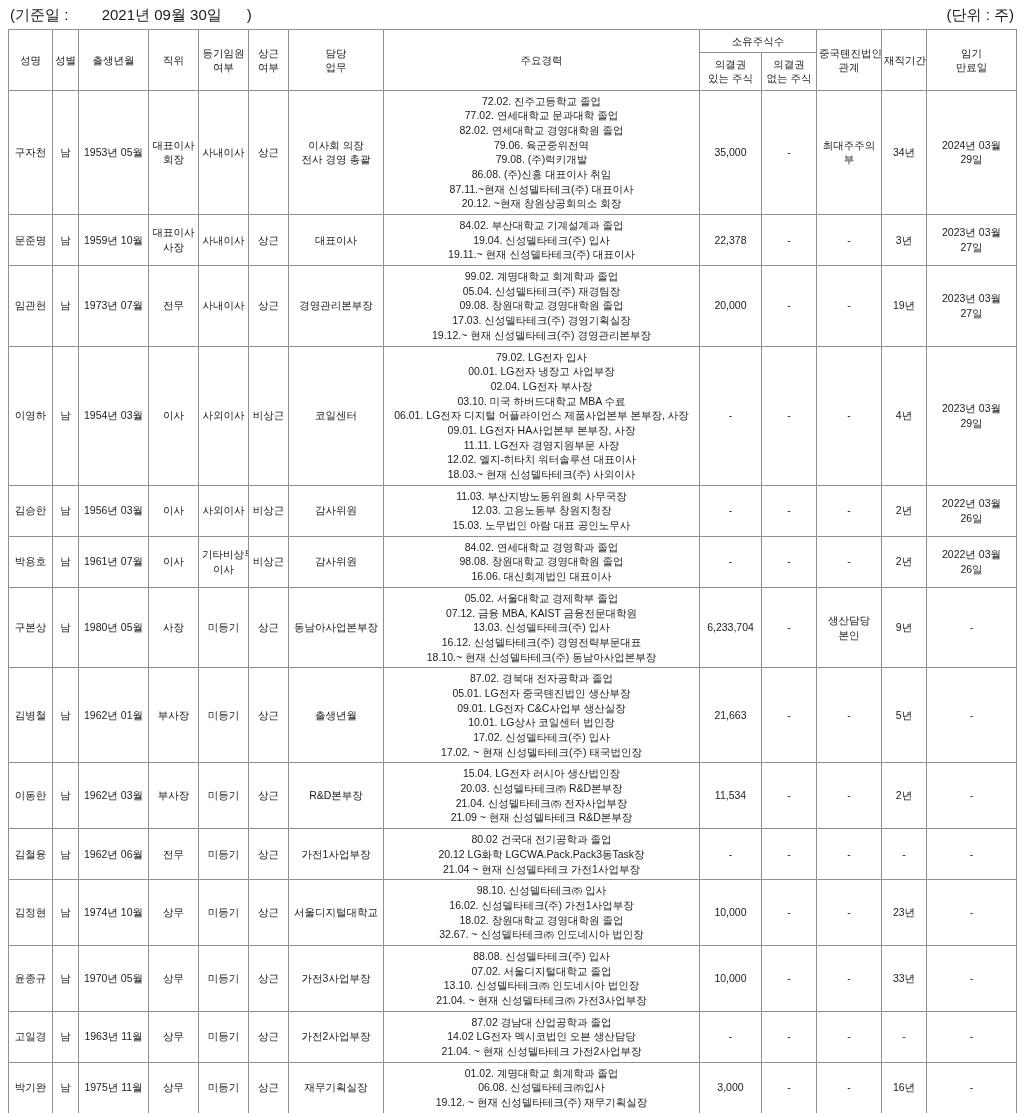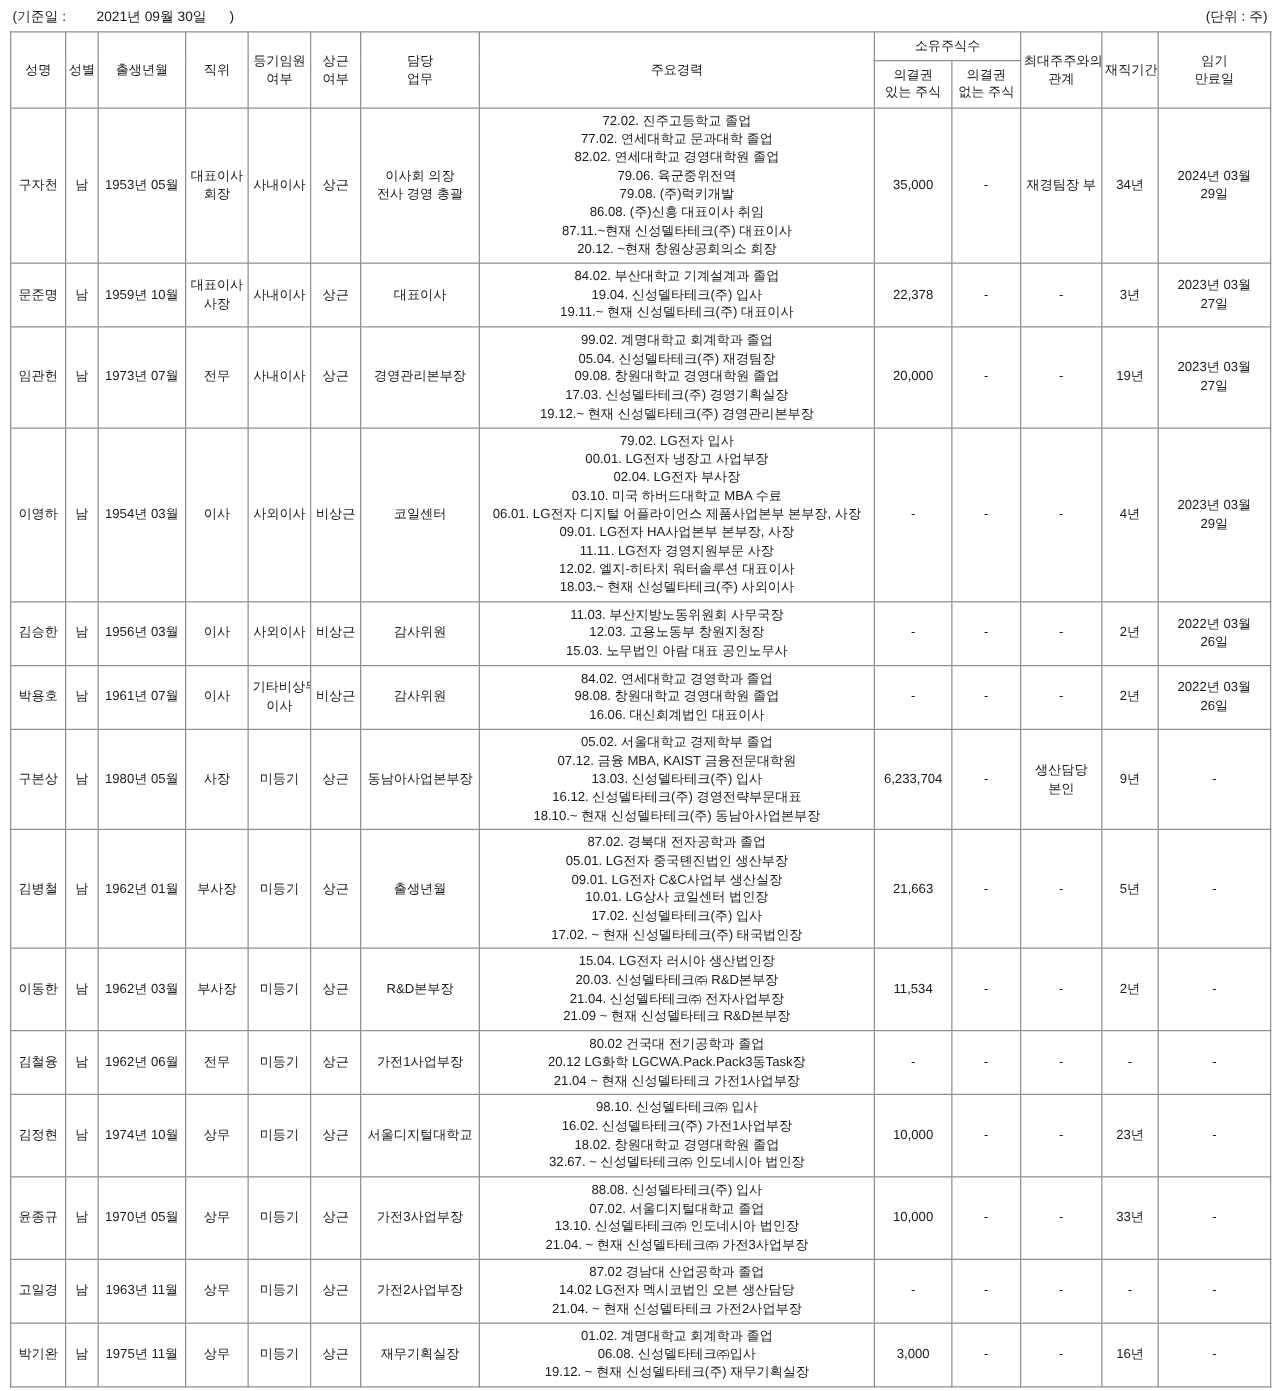--- a/index.html
+++ b/index.html
@@ -1,18 +1,18 @@
 <!DOCTYPE html>
 <html><head>
 <meta charset="utf-8">
 <style>
   html,body{margin:0;padding:0;background:#ffffff;}
   body{font-family:"Liberation Sans","DejaVu Sans",sans-serif;color:#1a1a1a;}
   .page{width:1024px;box-sizing:border-box;padding:5px 8px 8px 8px;}
-  .topbar{display:flex;justify-content:space-between;align-items:flex-end;font-size:11px;padding:1px 2px 4px 2px;}
+  .topbar{display:flex;justify-content:space-between;align-items:flex-end;font-size:15px;padding:1px 2px 4px 2px;}
   .topbar span{white-space:pre;}
   table.exec{border-collapse:collapse;table-layout:fixed;width:1008px;border:1.5px solid #5a5a5a;}
   table.exec th, table.exec td{
     border:1px solid #8f8f8f;
     font-size:10.5px;
     font-weight:400;
     padding:3px 3px;
     vertical-align:middle;
     text-align:center;
     white-space:pre-line;
@@ -58,21 +58,21 @@
         <th rowspan="2">출생년월</th>
         <th rowspan="2">직위</th>
         <th rowspan="2">등기임원
 여부</th>
         <th rowspan="2">상근
 여부</th>
         <th rowspan="2">담당
 업무</th>
         <th rowspan="2">주요경력</th>
         <th colspan="2">소유주식수</th>
-        <th rowspan="2">최대주주와의
+        <th rowspan="2">중국톈진법인
 관계</th>
         <th rowspan="2">재직기간</th>
         <th rowspan="2">임기
 만료일</th>
       </tr>
       <tr>
         <th>의결권
 있는 주식</th>
         <th>의결권
 없는 주식</th>
@@ -92,21 +92,21 @@
           <td class="c-career">72.02. 진주고등학교 졸업
 77.02. 연세대학교 문과대학 졸업
 82.02. 연세대학교 경영대학원 졸업
 79.06. 육군중위전역
 79.08. (주)럭키개발
 86.08. (주)신흥 대표이사 취임
 87.11.~현재  신성델타테크(주) 대표이사
 20.12. ~현재 창원상공회의소 회장</td>
           <td class="c-voting">35,000</td>
           <td class="c-nonvoting">-</td>
-          <td class="c-relation">재경팀장 부</td>
+          <td class="c-relation">최대주주의 부</td>
           <td class="c-tenure">34년</td>
           <td class="c-term">2024년 03월 29일</td>
         </tr>
         <tr>
           <td class="c-name">문준명</td>
           <td class="c-gender">남</td>
           <td class="c-birth">1959년 10월</td>
           <td class="c-position">대표이사
 사장</td>
           <td class="c-registered">사내이사</td>

